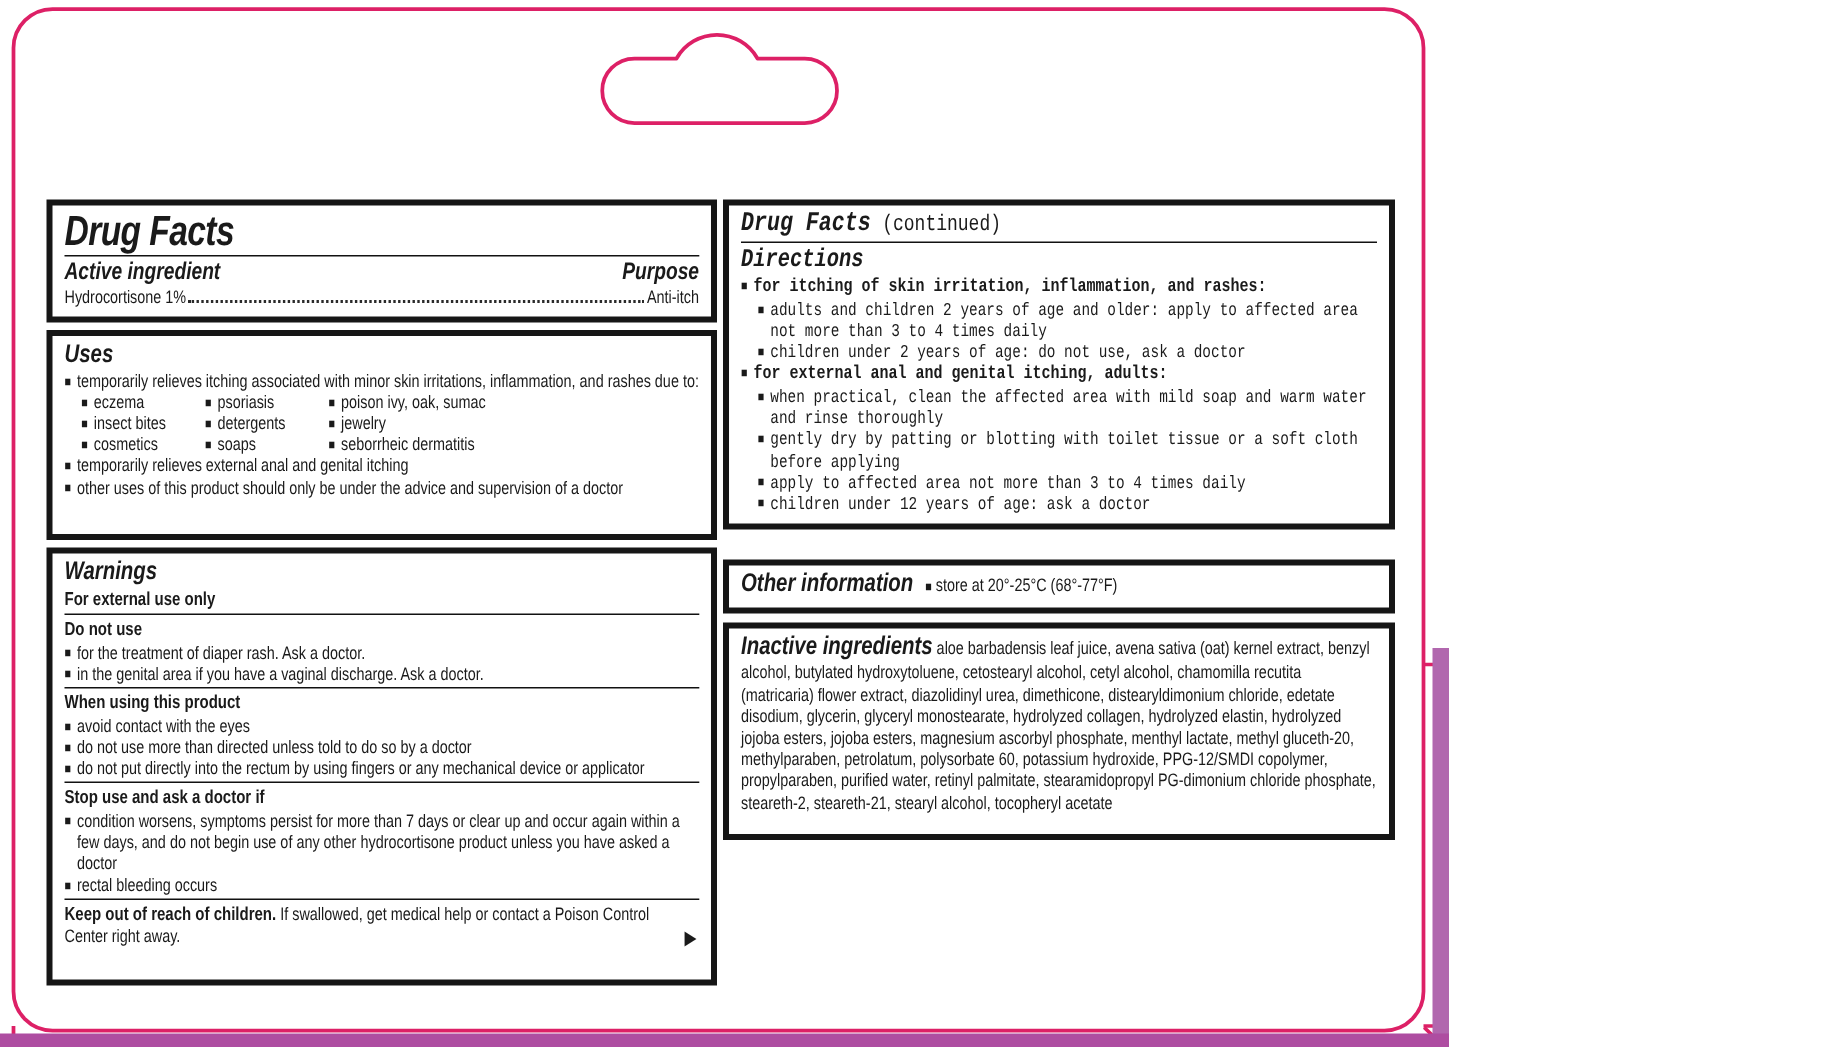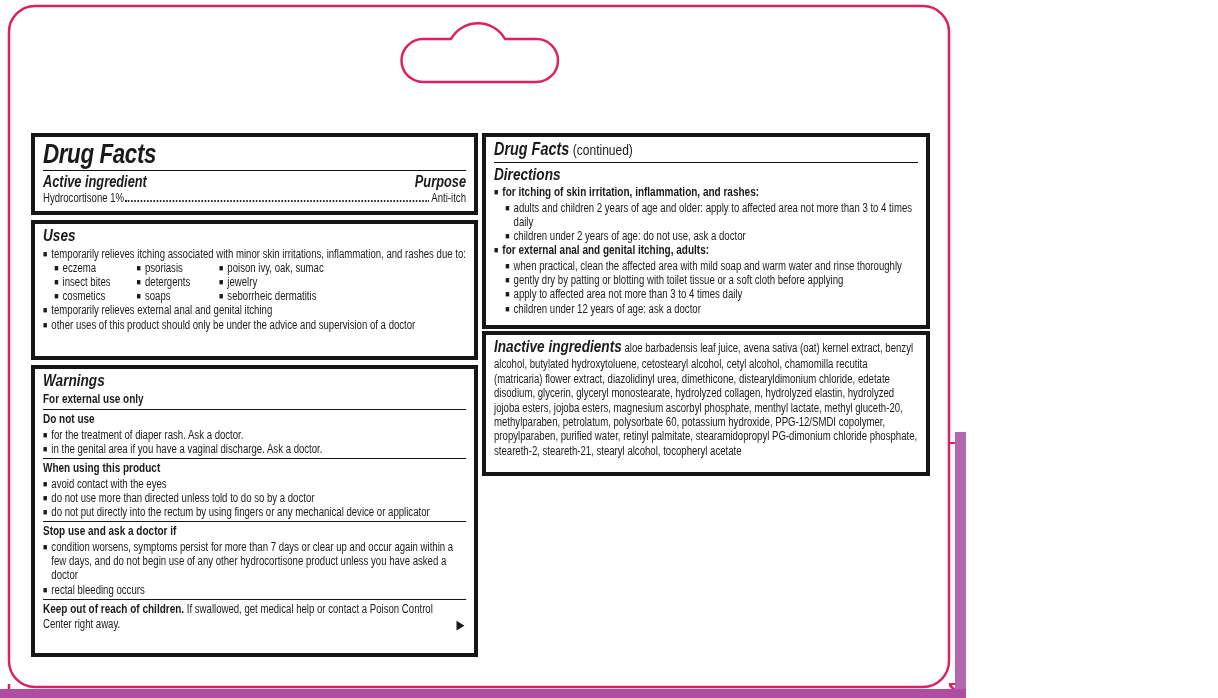--- a/index.html
+++ b/index.html
@@ -204,21 +204,21 @@
           <span class="sub">Keep out of reach of children.</span>
           <span>If swallowed, get medical help or contact a Poison Control Center right away.</span>
           <span class="pointer">▶</span>
         </div>
       </div>
     </div>
   </div>
 
   <div class="panel" style="left:482px;top:133px;width:448px;">
 
-    <div class="box" style="min-height:196px;box-sizing:border-box;margin-bottom:2px;">
+    <div class="box" style="min-height:196px;box-sizing:border-box;margin-bottom:20px;font-family:Liberation Mono, monospace;">
       <div class="cnd">
         <div>
           <span class="h1s">Drug Facts</span>
           <span class="h1suffix">(continued)</span>
         </div>
         <div class="rule"></div>
         <div class="h2">Directions</div>
         <div class="li">
             <span class="b">■</span>
             <span class="t sub">for itching of skin irritation, inflammation, and rashes:</span>
@@ -247,20 +247,31 @@
             <span class="b">■</span>
             <span class="t">apply to affected area not more than 3 to 4 times daily</span>
           </div>
         <div class="li li2">
             <span class="b">■</span>
             <span class="t">children under 12 years of age: ask a doctor</span>
           </div>
       </div>
     </div>
 
+    <div class="box" style="min-height:30px;box-sizing:border-box;margin-bottom:6px;">
+      <div class="cnd">
+        <div class="oi-row">
+          <span class="inlinehead">Other information</span>
+          <span class="body">
+            <span class="inline-bullet">■</span>
+            <span>store at 20°-25°C (68°-77°F)</span>
+          </span>
+        </div>
+      </div>
+    </div>
 
     <div class="box" style="min-height:145px;box-sizing:border-box;margin-bottom:6px;">
       <div class="cnd">
         <div class="inactive-text">
           <span class="inlinehead">Inactive ingredients</span>
           <span>aloe barbadensis leaf juice, avena sativa (oat) kernel extract, benzyl alcohol, butylated hydroxytoluene, cetostearyl alcohol, cetyl alcohol, chamomilla recutita (matricaria) flower extract, diazolidinyl urea, dimethicone, distearyldimonium chloride, edetate disodium, glycerin, glyceryl monostearate, hydrolyzed collagen, hydrolyzed elastin, hydrolyzed jojoba esters, jojoba esters, magnesium ascorbyl phosphate, menthyl lactate, methyl gluceth-20, methylparaben, petrolatum, polysorbate 60, potassium hydroxide, PPG-12/SMDI copolymer, propylparaben, purified water, retinyl palmitate, stearamidopropyl PG-dimonium chloride phosphate, steareth-2, steareth-21, stearyl alcohol, tocopheryl acetate</span>
         </div>
       </div>
     </div>
 

